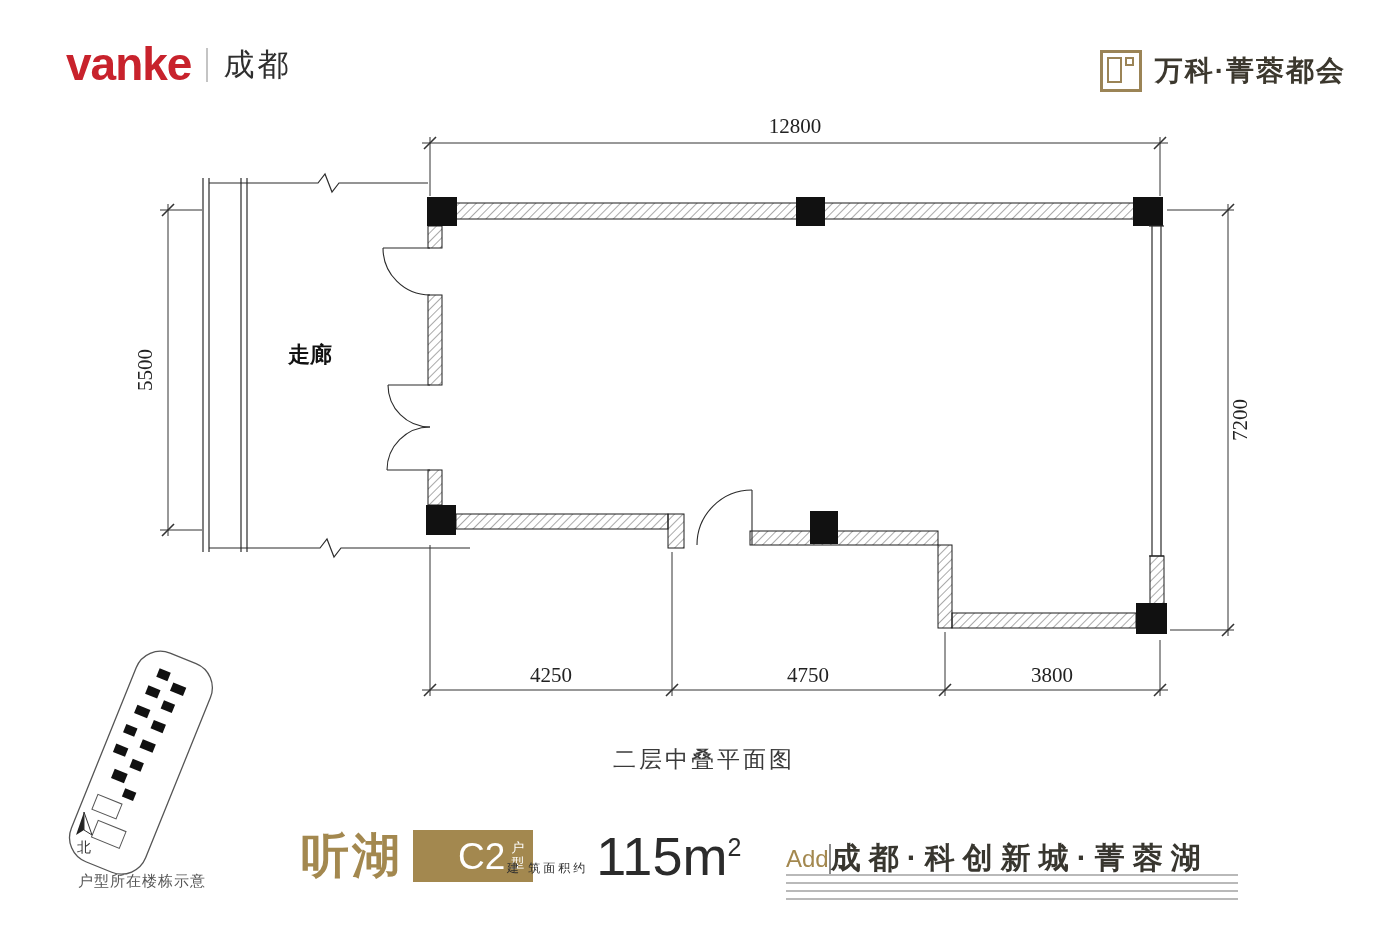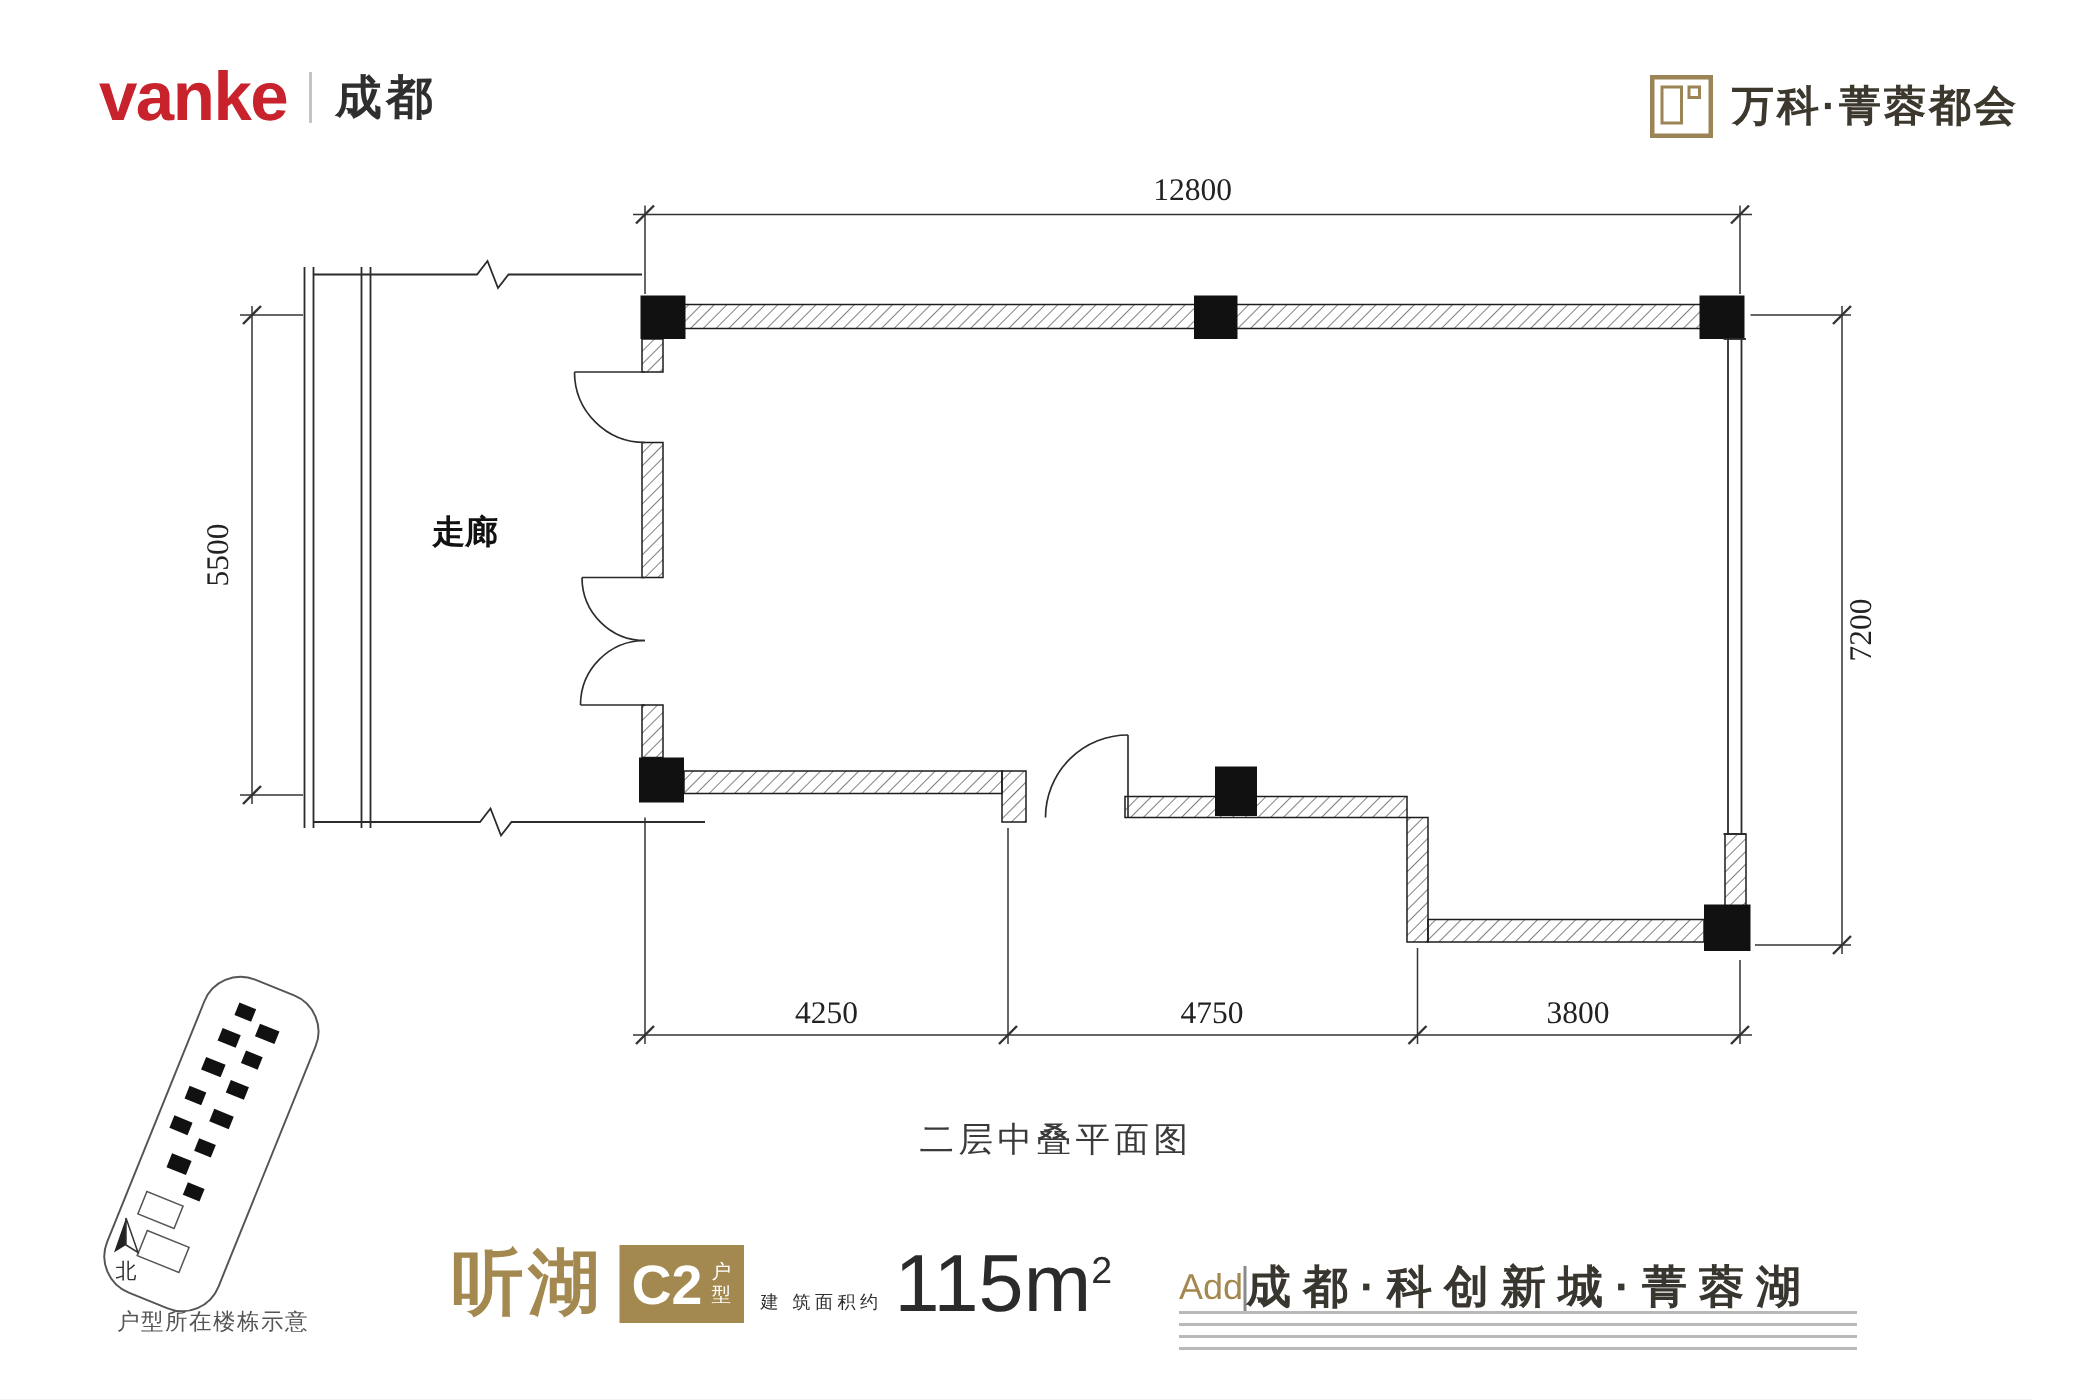--- a/index.html
+++ b/index.html
@@ -4,36 +4,36 @@
 <style>
   html,body{margin:0;padding:0;background:#e9e9e9;}
   .page{position:relative;width:1400px;height:933px;background:#ffffff;overflow:hidden;
         font-family:"Liberation Sans","DejaVu Sans",sans-serif;color:#333;}
   .plan-svg{position:absolute;left:0;top:0;}
 
   
   .header-left{position:absolute;top:44px;left:56px;display:flex;align-items:center;gap:15px;margin-left:10px;}
   .logo-vanke{font-size:46px;font-weight:800;color:#c8222c;line-height:0.85;letter-spacing:-1px;}
   .header-divider{width:2px;height:34px;background:#c4c4c4;}
-  .city{font-size:31px;color:#2f2f2f;letter-spacing:3px;font-weight:700;text-align:center;}
+  .city{font-size:31px;color:#2f2f2f;letter-spacing:3px;font-weight:400;text-align:center;}
   .header-right{position:absolute;top:50px;right:54px;display:flex;align-items:center;gap:13px;}
   .badge-icon{width:42px;height:42px;border:3px solid #9b8456;box-sizing:border-box;position:relative;}
   .badge-icon::before{content:"";position:absolute;left:4px;top:4px;width:15px;height:26px;border:2px solid #9b8456;box-sizing:border-box;}
   .badge-icon::after{content:"";position:absolute;right:5px;top:4px;width:9px;height:9px;border:2px solid #9b8456;box-sizing:border-box;}
   .project-name{font-size:28px;color:#3c382e;letter-spacing:2px;font-weight:600;}
 
   
   .plan-caption{position:absolute;left:558px;top:744px;width:292px;text-align:center;
                 font-size:23px;letter-spacing:3px;color:#3a3a3a;}
 
   
   .unit-title{position:absolute;left:301px;top:830px;display:flex;align-items:stretch;gap:10px;}
   .unit-name{font-size:48px;font-weight:bold;color:#a3884f;line-height:52px;letter-spacing:3px;}
   .type-box{background:#a3884f;color:#fff;display:flex;align-items:center;padding:2px 8px;gap:6px;}
-  .type-code{font-size:37px;font-weight:bold;line-height:1;}
+  .type-code{font-size:37px;font-weight:normal;line-height:1;margin-left:37px;}
   .type-suffix{font-size:13px;line-height:1.15;width:14px;display:inline-block;word-break:break-all;}
   .area-block{position:absolute;left:507px;top:831px;display:flex;align-items:flex-end;gap:8px;}
   .area-labels{display:flex;font-size:12px;color:#2f2f2f;line-height:1.45;
                letter-spacing:3px;padding-bottom:5px;white-space:nowrap;}
   .area-value{font-size:54px;color:#2b2b2b;line-height:0.95;white-space:nowrap;}
   .area-value sup{font-size:25px;}
   .address-block{position:absolute;left:786px;top:838px;display:flex;align-items:center;}
   .add-label{color:#a3884f;font-size:24px;}
   .addr-divider{width:2px;height:30px;background:#8a8a8a;}
   .address{font-size:30px;color:#38362f;letter-spacing:8px;font-weight:600;white-space:nowrap;}

